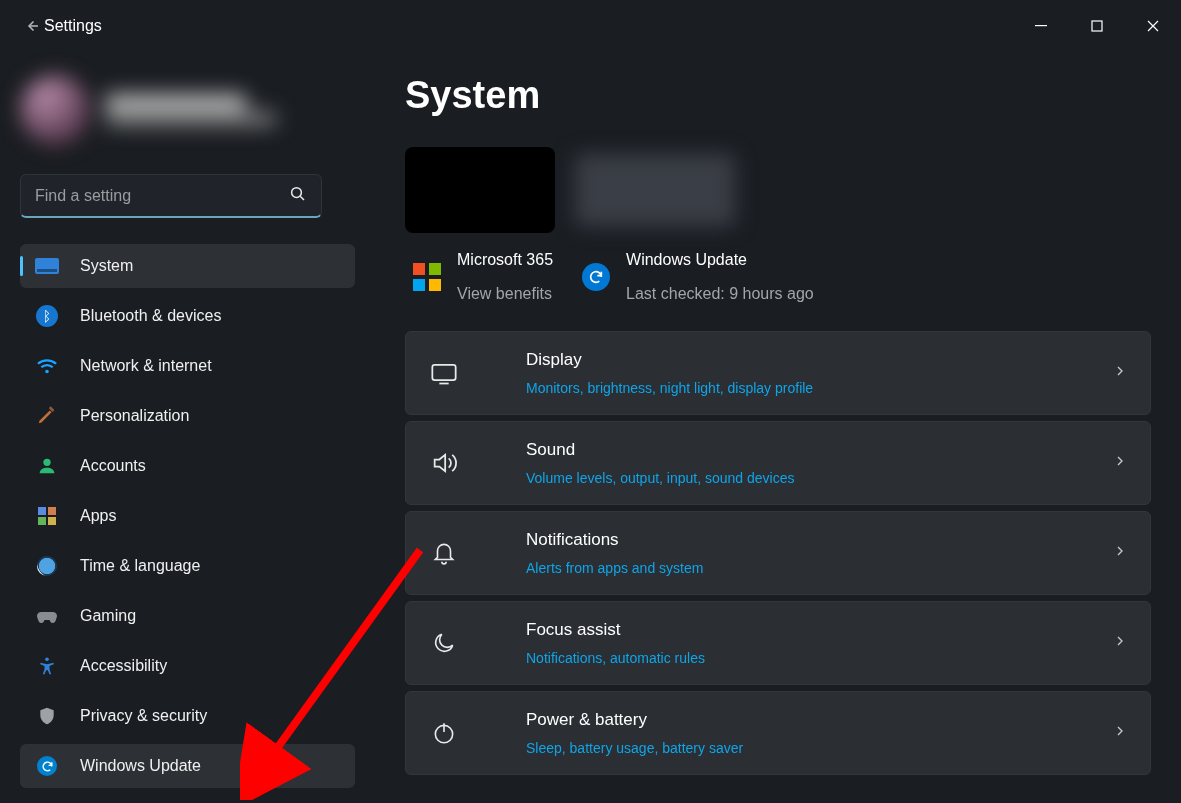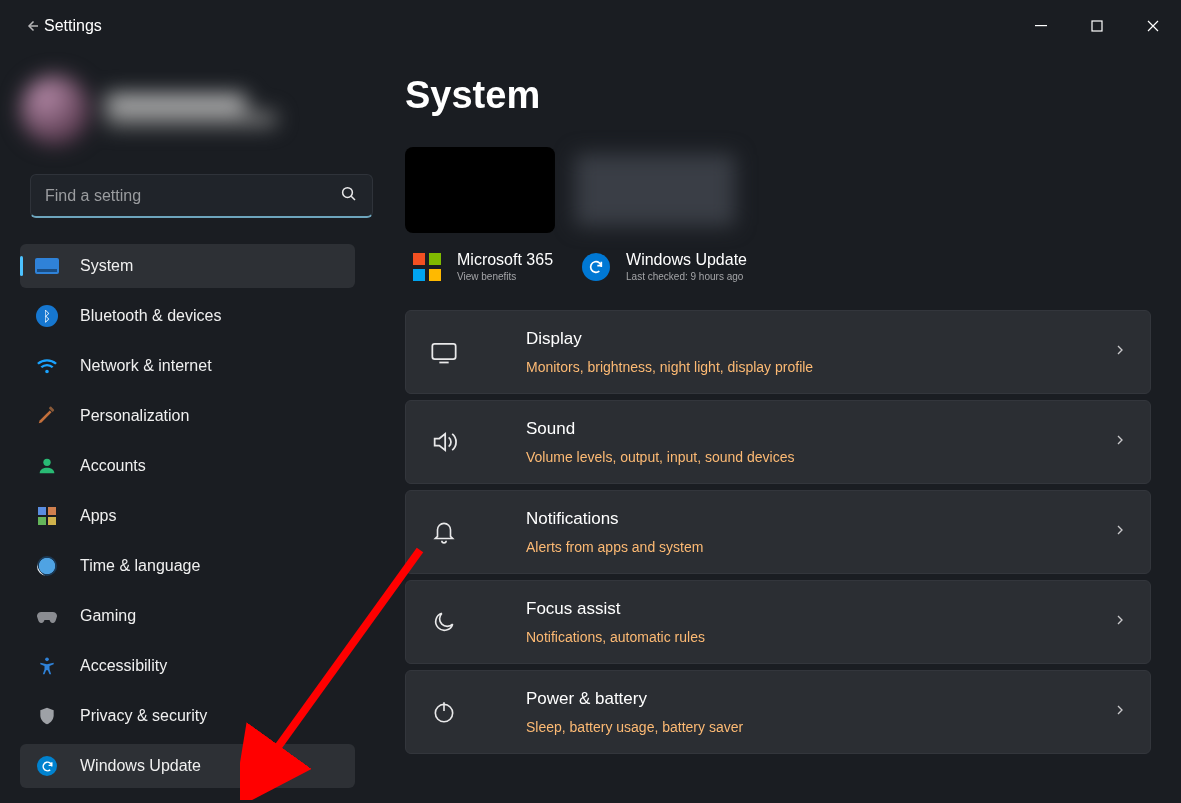--- a/index.html
+++ b/index.html
@@ -43,29 +43,28 @@
   }
   .avatar {
     width: 70px; height: 70px; border-radius: 50%;
     background: radial-gradient(circle at 35% 30%, #b78caa, #5a3b50 70%);
   }
   .profile-text { display: flex; flex-direction: column; gap: 2px; }
   .profile-name { width: 140px; height: 16px; background: #c9c9c9; border-radius: 3px; filter: blur(3px);}
   .profile-mail { width: 170px; height: 12px; background: #8e8e8e; border-radius: 3px; filter: blur(3px);}
 
   .search {
-    width: 343px; height: 44px;
+    width: 302px; height: 44px;
     background: #20242a;
     border: 1px solid #2f333a;
     border-bottom: 2px solid #6da5bd;
     border-radius: 6px;
     display: flex; align-items: center;
     padding: 0 14px;
     margin-bottom: 26px;
-    margin-left: 10px;
   }
   .search input {
     flex: 1; background: transparent; border: none; outline: none;
     font-size: 16px; color: #dcdcdc;
   }
   .search input::placeholder { color: #9a9c9f; }
   .search .sicon { color: #e9e9ea; }
 
   .nav { display: flex; flex-direction: column; gap: 6px; }
   .nav-item {
@@ -95,21 +94,21 @@
   }
 
   .sysinfo { display: flex; align-items: center; gap: 20px; margin-bottom: 18px; }
   .pc-thumb { width: 150px; height: 86px; background: #000; border-radius: 8px; }
   .pc-text { width: 160px; height: 72px; filter: blur(10px); background: #3a3e46; border-radius: 4px; }
 
   .quick { display: flex; gap: 29px; margin-bottom: 28px; margin-left: 8px;}
   .quick-item { display: flex; align-items: center; gap: 16px; }
   .quick-icon { width: 28px; height: 28px; display: flex; align-items: center; justify-content: center; }
   .quick-text .qtitle { font-size: 16px; font-weight: 500; color: #ffffff; }
-  .quick-text .qsub { font-size: 10px; color: #a4a5a8; margin-top: 2px;}
+  .quick-text .qsub { font-size: 16px; color: #a4a5a8; margin-top: 16px;}
 
   .wu-circle {
     width:28px;height:28px;border-radius:50%;
     background:#0078d4;display:flex;align-items:center;justify-content:center;color:#fff;
   }
 
   .cards { display:flex; flex-direction:column; gap:6px;}
   .card {
     width: 746px; height: 84px;
     background: #2b2e33;
@@ -118,21 +117,21 @@
     display: flex; align-items: center;
     padding: 0 22px;
     gap: 44px;
   }
   .card-icon {
     width: 32px; height: 32px; display: flex; align-items: center; justify-content: center;
     color: #e9e9ea; margin-right: 22px;
   }
   .card-text { flex: 1; }
   .card-title { font-size: 17px; font-weight: 500; color: #ffffff; }
-  .card-sub { font-size: 14px; color: #fdba74; margin-top: 10px; }
+  .card-sub { font-size: 14px; color: #0ea5e9; margin-top: 10px; }
   .chev { color: #c9c9cb; }
 
   
   .pointer-arrow {
     position: fixed; left: 240px; top: 540px; pointer-events: none; z-index: 50;
   }
 
   
   .ms365 { width:28px;height:28px;position:relative; }
   .ms365 span{position:absolute;width:12px;height:12px;}

